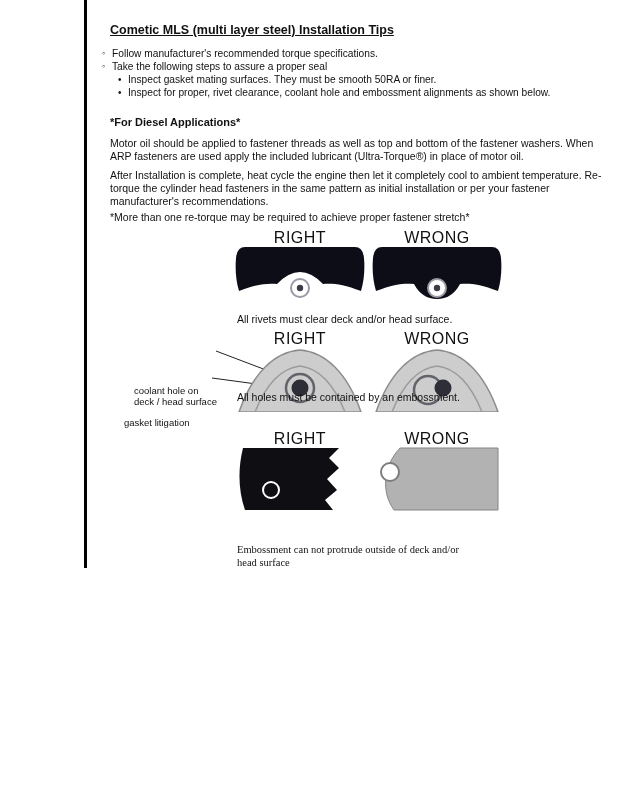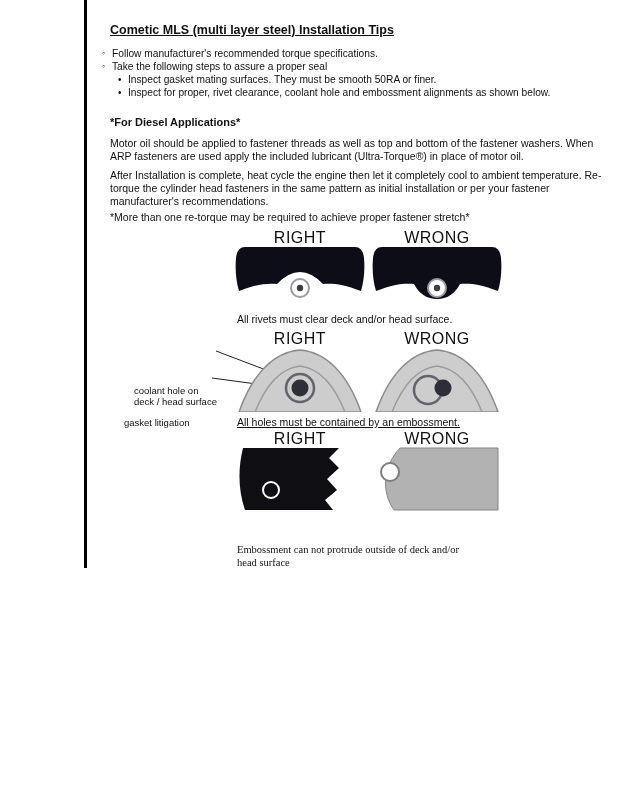--- a/index.html
+++ b/index.html
@@ -98,21 +98,21 @@
     </svg>
   </div>
   <div class="abs dg-panel" style="left:372px; top:346px;">
     <svg width="130" height="66" viewBox="0 0 130 66">
       <path d="M4,66 C18,26 40,6 65,4 C90,6 112,26 126,66 Z" fill="#cdcdcd" stroke="#8d8d8d" stroke-width="1.5"></path>
       <path d="M20,66 C32,36 48,22 65,20 C82,22 98,36 110,66" fill="none" stroke="#9c9c9c" stroke-width="1.5"></path>
       <circle cx="56" cy="44" r="14" fill="none" stroke="#63636b" stroke-width="2.5"></circle>
       <circle cx="71" cy="42" r="8.5" fill="#2e2e38"></circle>
     </svg>
   </div>
-  <div class="abs caption" style="top:416px;text-decoration:underline;">All holes must be contained by an embossment.</div>
+  <div class="abs caption" style="top:391px;">All holes must be contained by an embossment.</div>
 
   <div class="abs dg-label" style="left:235px; top:430px;">RIGHT</div>
   <div class="abs dg-label" style="left:372px; top:430px;">WRONG</div>
 
   <div class="abs dg-panel" style="left:235px; top:446px;">
     <svg width="130" height="66" viewBox="0 0 130 66">
       <path d="M8,2 C3,22 3,44 10,64 L98,64 L90,54 L102,44 L92,33 L104,22 L94,12 L104,2 Z" fill="#0e0e13"></path>
       <circle cx="36" cy="44" r="8" fill="none" stroke="#ffffff" stroke-width="2"></circle>
     </svg>
   </div>

